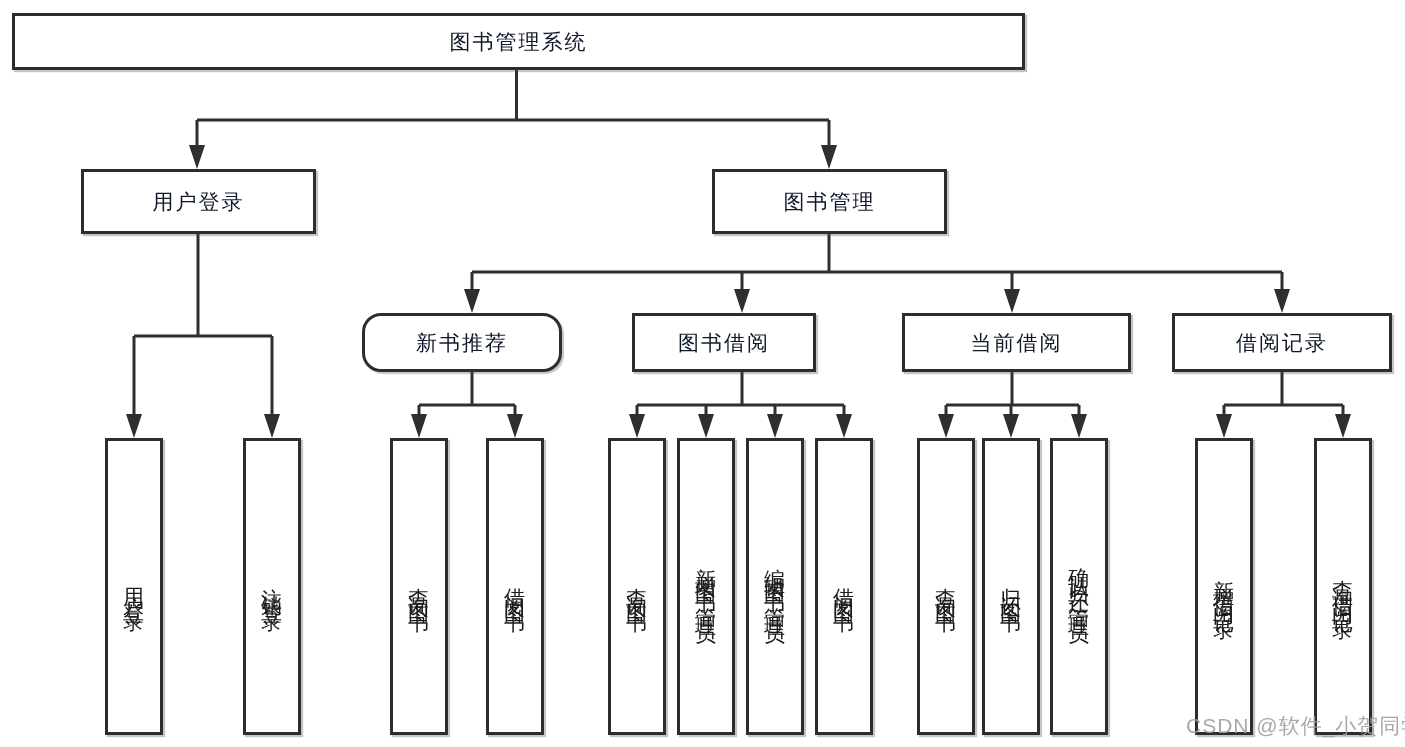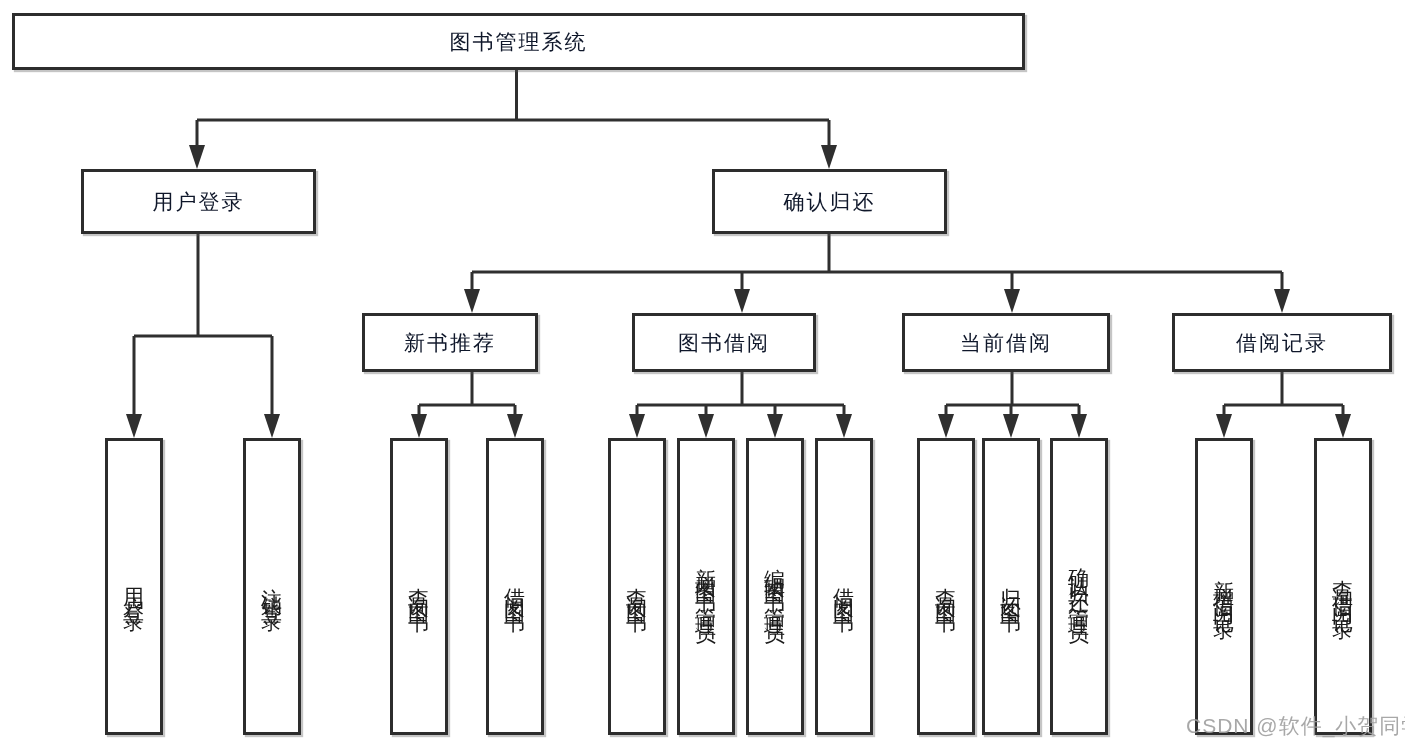--- a/index.html
+++ b/index.html
@@ -57,25 +57,25 @@
       <polygon points="1003,414 1019,414 1011,438"></polygon>
       <polygon points="1071,414 1087,414 1079,438"></polygon>
       <polygon points="1216,414 1232,414 1224,438"></polygon>
       <polygon points="1335,414 1351,414 1343,438"></polygon>
     </g>
   </svg>
 
   <div class="hnode" style="left:12px;top:13px;width:1013px;height:57px;">图书管理系统</div>
 
   <div class="hnode" style="left:81px;top:169px;width:235px;height:65px;">用户登录</div>
-  <div class="hnode" style="left:712px;top:169px;width:235px;height:65px;">确认归还</div>
+  <div class="hnode" style="left:712px;top:169px;width:235px;height:65px;">图书管理</div>
 
-  <div class="hnode" style="left:362px;top:313px;width:176px;height:59px;">新书推荐</div>
+  <div class="hnode" style="left:362px;top:313px;width:200px;height:59px;border-radius:19px;">新书推荐</div>
   <div class="hnode" style="left:632px;top:313px;width:184px;height:59px;">图书借阅</div>
-  <div class="hnode" style="left:902px;top:313px;width:208px;height:59px;">当前借阅</div>
+  <div class="hnode" style="left:902px;top:313px;width:229px;height:59px;">当前借阅</div>
   <div class="hnode" style="left:1172px;top:313px;width:220px;height:59px;">借阅记录</div>
 
   <div class="vnode" style="left:105px;">
     <span class="vtext">用户登录</span>
   </div>
   <div class="vnode" style="left:243px;">
     <span class="vtext">注销登录</span>
   </div>
 
   <div class="vnode" style="left:390px;">

